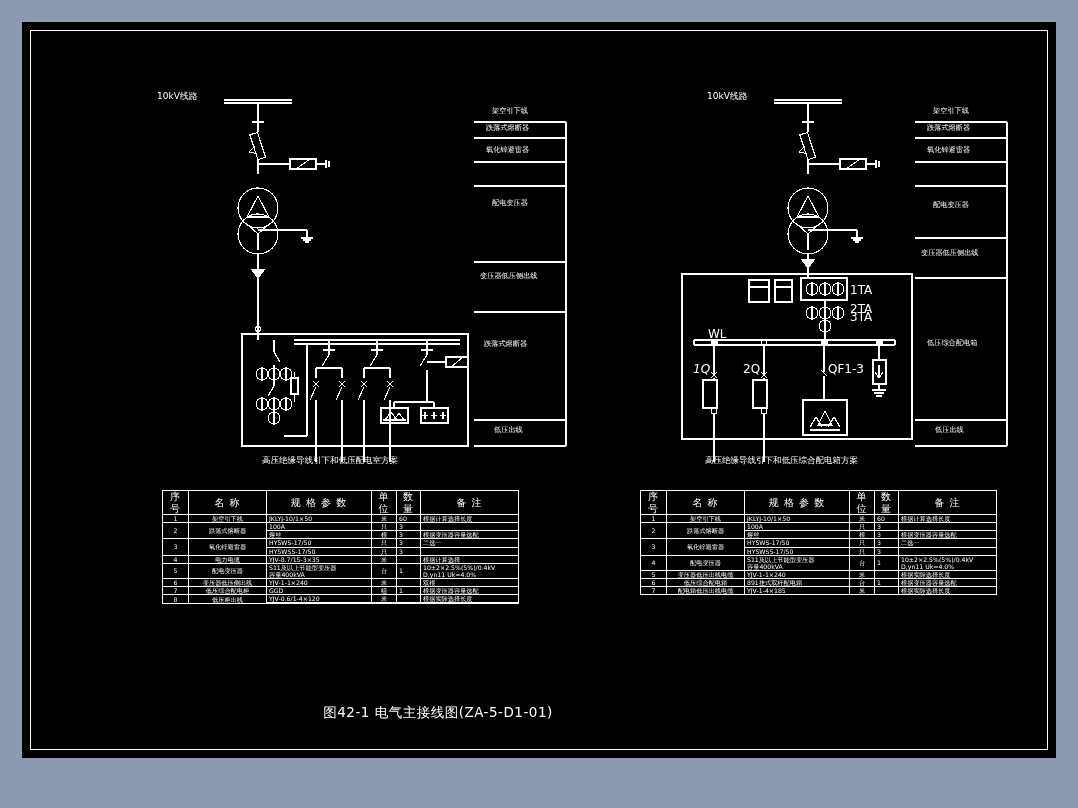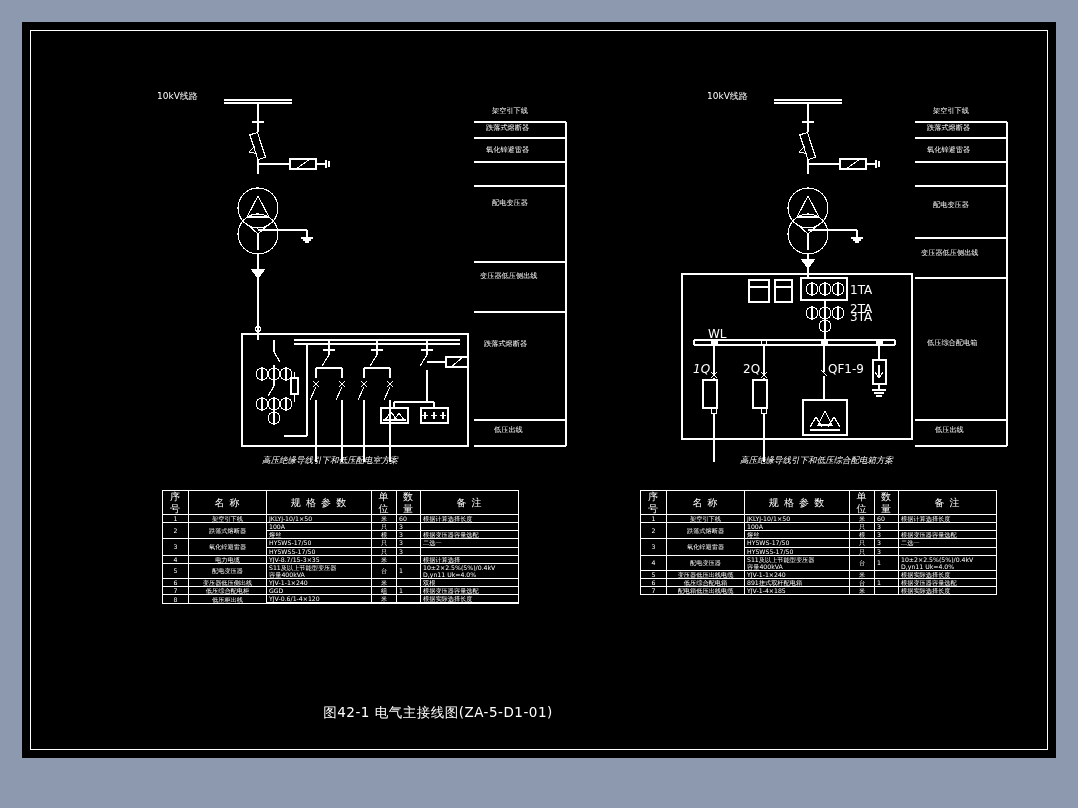--- a/index.html
+++ b/index.html
@@ -361,41 +361,41 @@
     <div class="cap" style="left:135px; top:68px;">10kV线路</div>
 
     <div class="lbl-col-text" style="left:470px; top:84px;">架空引下线</div>
     <div class="lbl-col-text" style="left:464px; top:101px;">跌落式熔断器</div>
     <div class="lbl-col-text" style="left:464px; top:123px;">氧化锌避雷器</div>
     <div class="lbl-col-text" style="left:470px; top:176px;">配电变压器</div>
     <div class="lbl-col-text" style="left:458px; top:249px;">变压器低压侧出线</div>
     <div class="lbl-col-text" style="left:462px; top:317px;">跌落式熔断器</div>
     <div class="lbl-col-text" style="left:472px; top:403px;">低压出线</div>
 
-    <div class="diagram-caption" style="left:240px; top:433px;font-style:italic;">高压绝缘导线引下和低压配电室方案</div>
+    <div class="diagram-caption" style="left:240px; top:433px;">高压绝缘导线引下和低压配电室方案</div>
 
     <div class="cap" style="left:685px; top:68px;">10kV线路</div>
 
     <div class="lbl-col-text" style="left:911px; top:84px;">架空引下线</div>
     <div class="lbl-col-text" style="left:905px; top:101px;">跌落式熔断器</div>
     <div class="lbl-col-text" style="left:905px; top:123px;">氧化锌避雷器</div>
     <div class="lbl-col-text" style="left:911px; top:178px;">配电变压器</div>
     <div class="lbl-col-text" style="left:899px; top:226px;">变压器低压侧出线</div>
     <div class="lbl-col-text" style="left:905px; top:316px;">低压综合配电箱</div>
     <div class="lbl-col-text" style="left:913px; top:403px;">低压出线</div>
 
     <div class="cap tiny" style="left:828px; top:261px;">1TA</div>
     <div class="cap tiny" style="left:828px; top:280px;">2TA</div>
     <div class="cap tiny" style="left:828px; top:288px;">3TA</div>
     <div class="cap tiny" style="left:686px; top:305px;">WL</div>
     <div class="cap tiny" style="left:671px; top:340px;font-style:italic;">1Q</div>
     <div class="cap tiny" style="left:721px; top:340px;text-align:right;">2Q</div>
-    <div class="cap tiny" style="left:806px; top:340px;">QF1-9</div>
-
-    <div class="diagram-caption" style="left:718px; top:433px;font-style:italic;">高压绝缘导线引下和低压综合配电箱方案</div>
+    <div class="cap tiny" style="left:806px; top:340px;">QF1-3</div>
+
+    <div class="diagram-caption" style="left:683px; top:433px;">高压绝缘导线引下和低压综合配电箱方案</div>
 
     <table class="bom" style="left:140px; top:468px; width:356px;">
       <colgroup>
         <col style="width:26px">
           <col style="width:78px">
           <col style="width:105px">
         <col style="width:25px">
           <col style="width:24px">
           <col style="width:98px">
       </colgroup>

